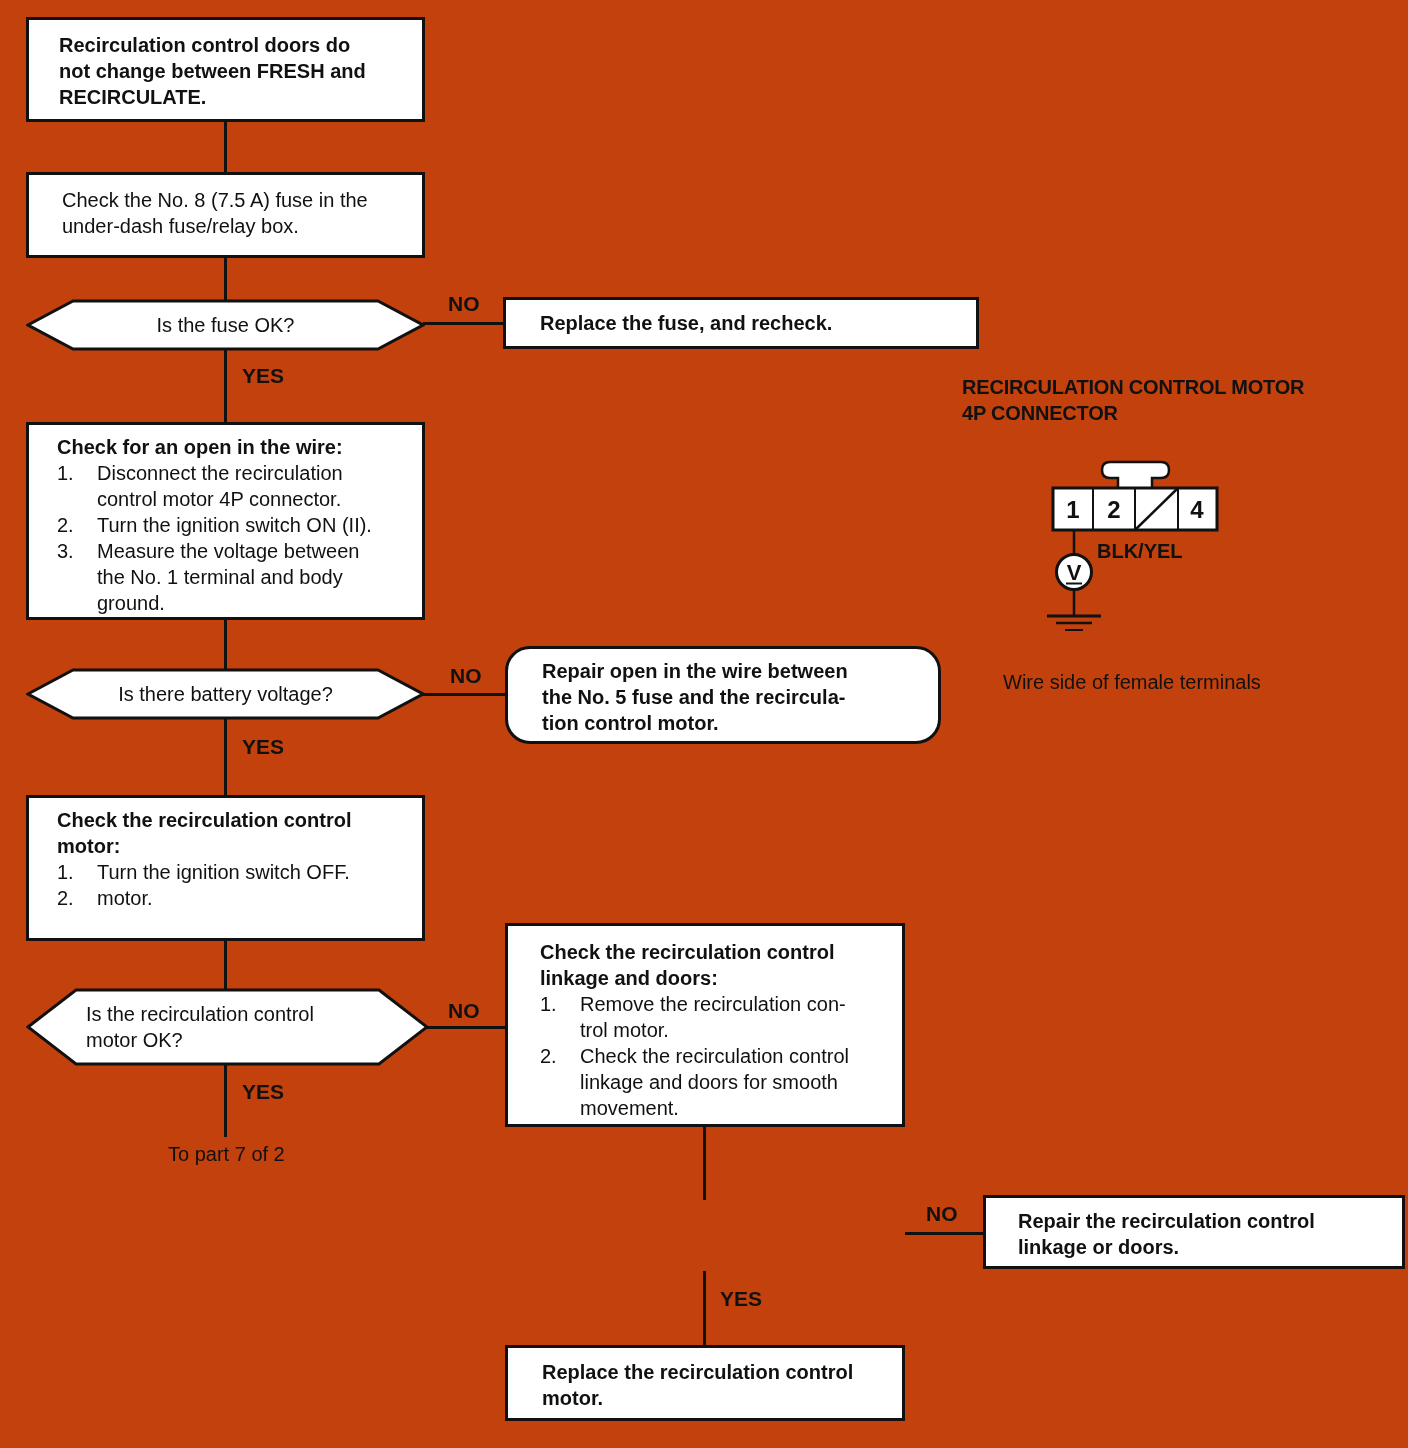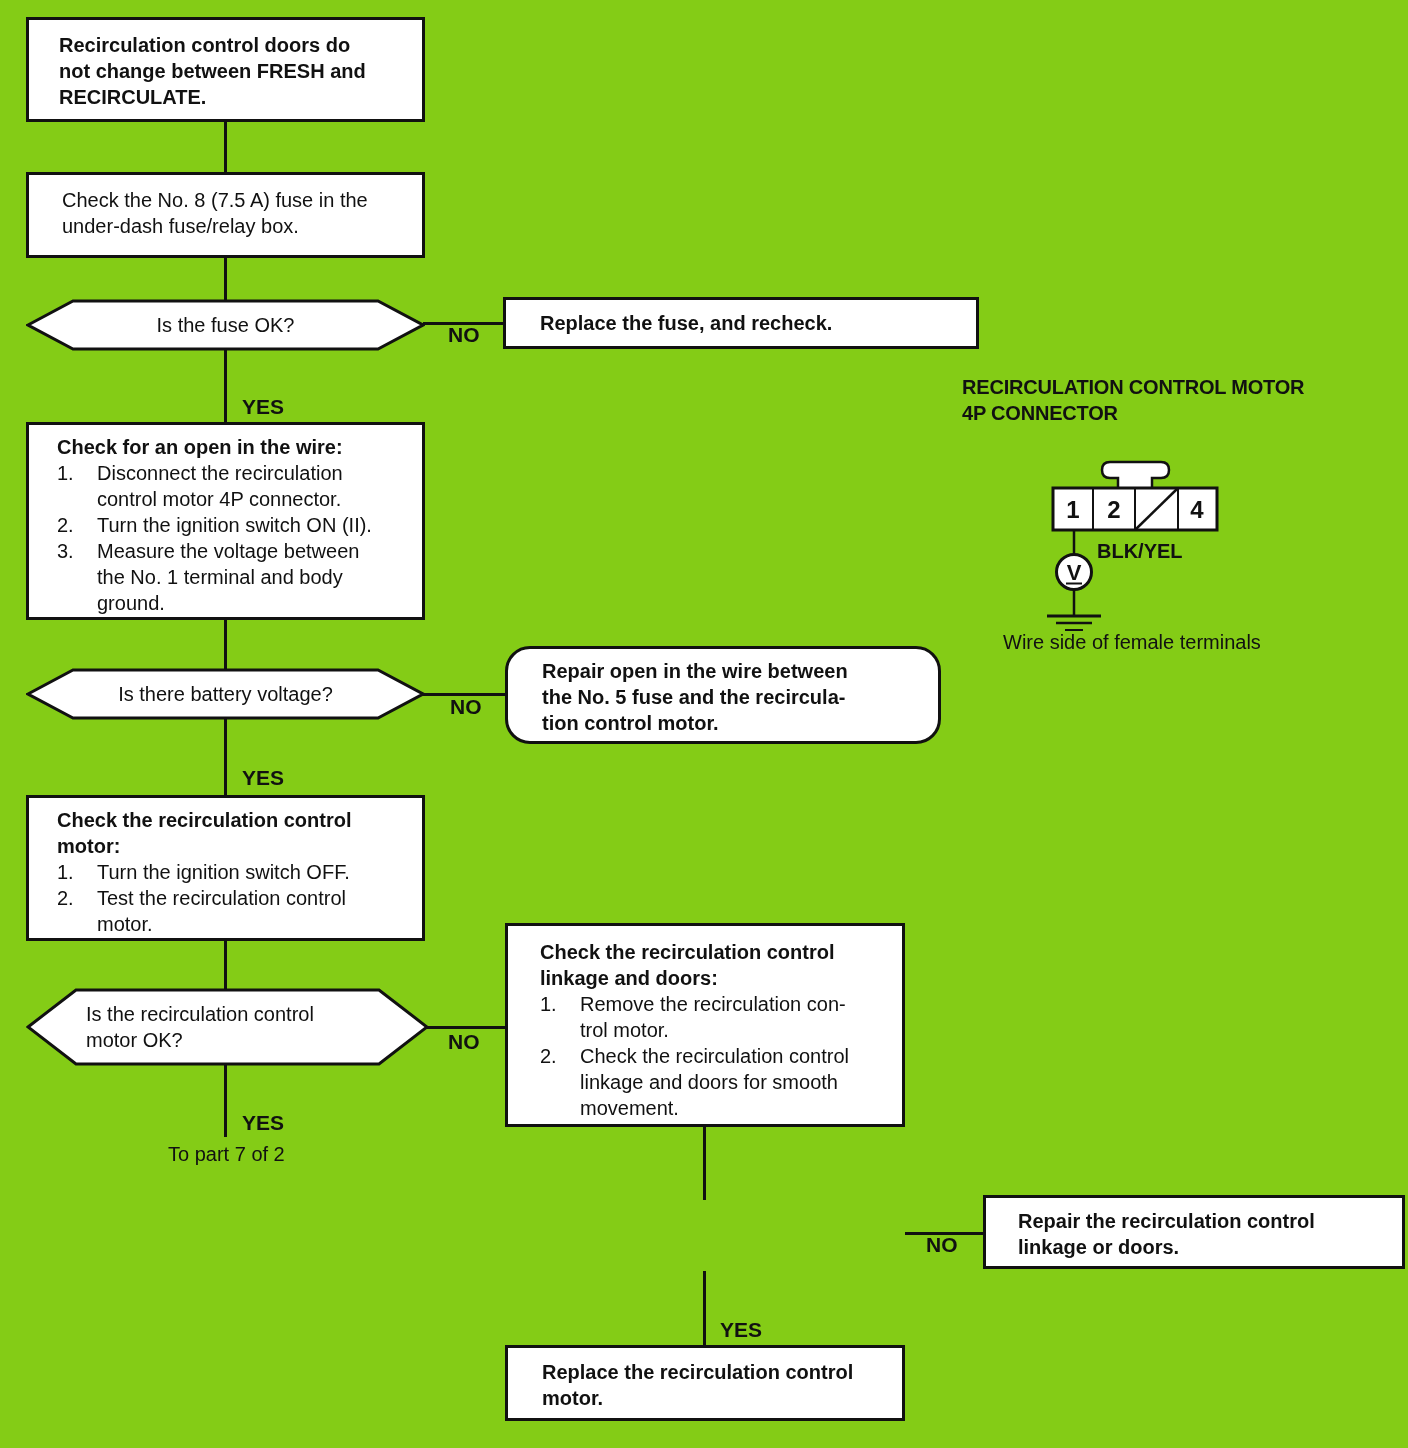--- a/index.html
+++ b/index.html
@@ -1,32 +1,32 @@
 <!DOCTYPE html>
 <html><head>
 <meta charset="utf-8">
 <style>
   *{box-sizing:border-box;}
   html,body{margin:0;padding:0;background:#ffffff;}
   .page{
-    position:relative;width:1408px;height:1448px;background:#84cc16;
+    position:relative;width:1408px;height:1448px;background:#c2410c;
     font-family:"Liberation Sans",sans-serif;color:#111111;overflow:hidden;
   }
   .box{
     position:absolute;border:3px solid #111111;background:#ffffff;
     font-size:20px;line-height:26px;color:#111111;
   }
   .bold{font-weight:bold;}
   .vline{position:absolute;width:3px;background:#111111;}
   .hline{position:absolute;height:3px;background:#111111;}
   .hex{position:absolute;}
   .hex svg{position:absolute;left:0;top:0;}
   .hex-label{position:absolute;left:0;top:0;right:0;bottom:0;font-size:20px;line-height:26px;color:#111111;}
   .hex-label.center{display:flex;align-items:center;justify-content:center;}
-  .tag{position:absolute;font-size:21px;font-weight:bold;color:#111111;margin-top:31px;}
+  .tag{position:absolute;font-size:21px;font-weight:bold;color:#111111;}
   .note{position:absolute;font-size:20px;color:#111111;}
   .step{display:flex;margin-top:0;}
   .step-num{width:40px;flex:0 0 40px;}
   .step-text{flex:1;}
   .diagram-title{position:absolute;font-size:20px;font-weight:bold;line-height:26px;letter-spacing:-0.2px;}
   .wire-label{position:absolute;font-size:20px;font-weight:bold;}
   .caption{position:absolute;font-size:20px;}
 </style>
 </head>
 <body>
@@ -112,21 +112,20 @@
     <div class="bold">motor:</div>
     <div class="step">
       <span class="step-num">1.</span>
       <span class="step-text">
         <div>Turn the ignition switch OFF.</div>
       </span>
     </div>
     <div class="step">
       <span class="step-num">2.</span>
       <span class="step-text">
-        <div>Test the recirculation control</div>
         <div>motor.</div>
       </span>
     </div>
   </div>
 
   <div class="hex" style="left:26px;top:988px;width:403px;height:78px;">
     <svg width="403" height="78" viewBox="0 0 403 78">
       <polygon points="2,39 50,2 353,2 401,39 353,76 50,76" fill="#ffffff" stroke="#111111" stroke-width="3"></polygon>
     </svg>
     <div class="hex-label" style="padding:13px 0 0 60px;">
@@ -199,15 +198,15 @@
     <text x="34" y="125" font-family="Liberation Sans, sans-serif" font-size="22" font-weight="bold" fill="#111111" text-anchor="middle">V</text>
     <path d="M26,128.5 L42,128.5" stroke="#111111" stroke-width="2"></path>
     <path d="M34,135 L34,161" stroke="#111111" stroke-width="2.5"></path>
 
     <path d="M7,161 L61,161" stroke="#111111" stroke-width="3"></path>
     <path d="M16,168 L52,168" stroke="#111111" stroke-width="2.5"></path>
     <path d="M25,175 L43,175" stroke="#111111" stroke-width="2"></path>
   </svg>
 
   <div class="wire-label" style="left:1097px;top:540px;">BLK/YEL</div>
-  <div class="caption" style="left:1003px;top:631px;">Wire side of female terminals</div>
+  <div class="caption" style="left:1003px;top:671px;">Wire side of female terminals</div>
 
 </div>
 
 </body></html>

